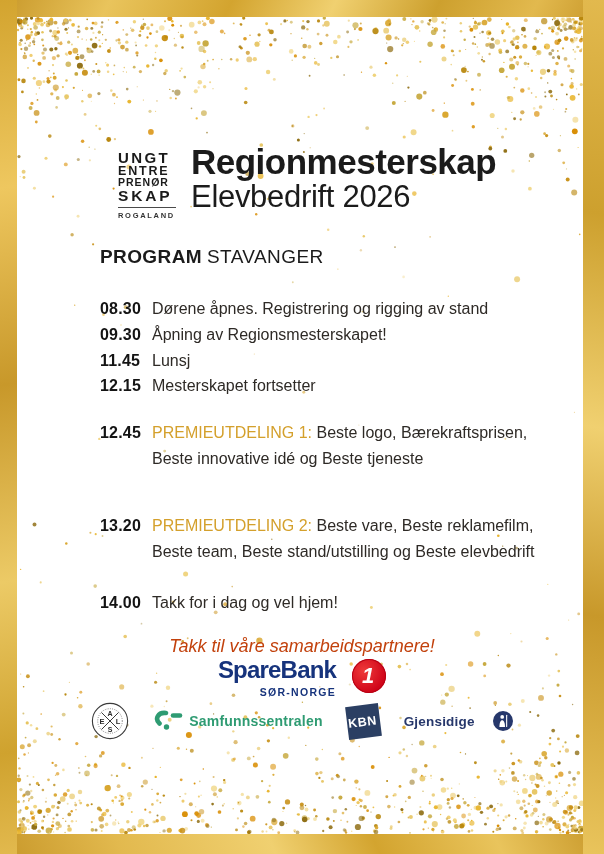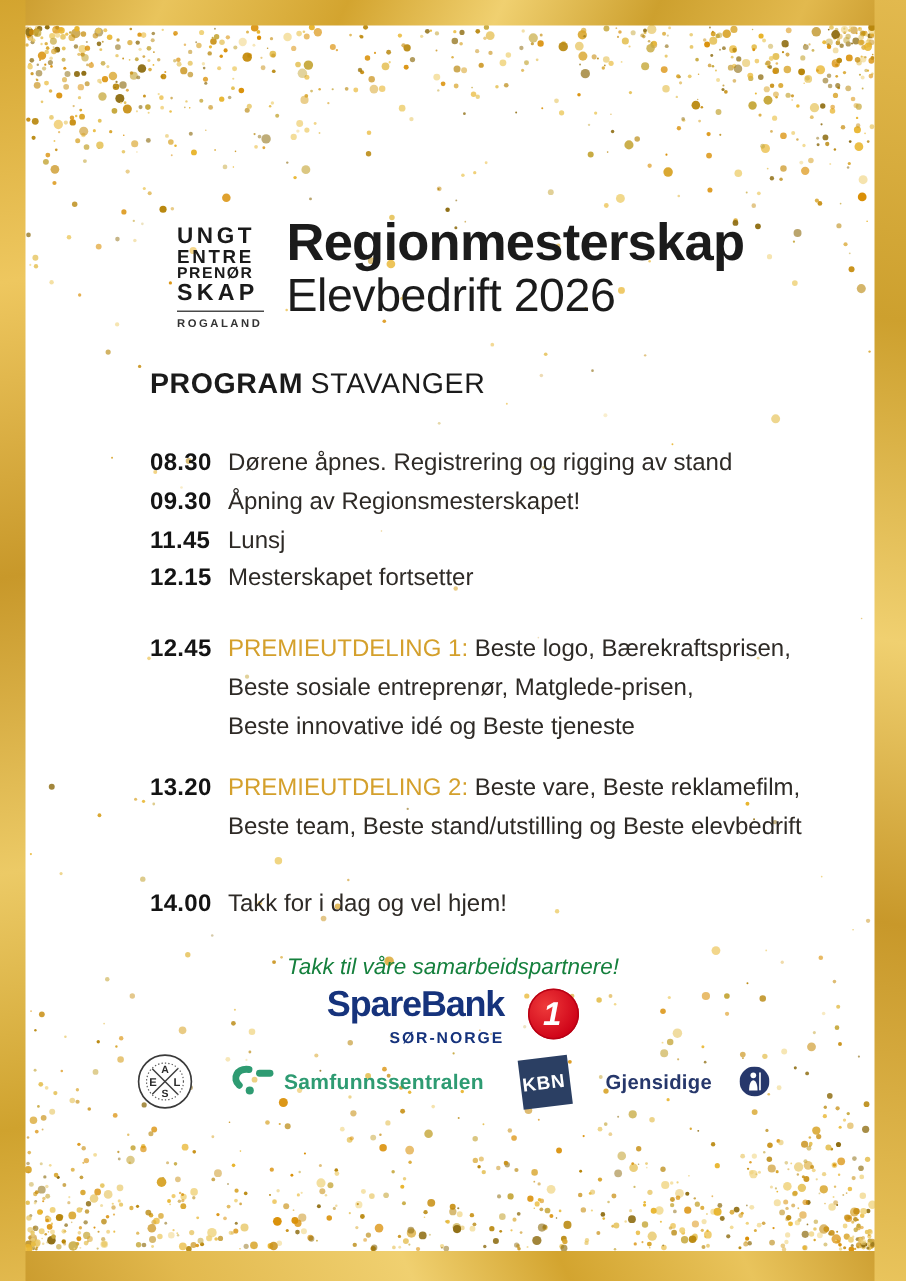--- a/index.html
+++ b/index.html
@@ -36,21 +36,21 @@
   
   .program-heading{position:absolute;left:100px;top:246px;margin:0;font-size:19px;color:#1b1b1b;letter-spacing:0.4px;}
   .ph-bold{font-weight:800;}
   .ph-reg{font-weight:400;margin-left:5px;}
   .srow{position:absolute;left:100px;display:flex;font-size:16px;color:#2e2a26;line-height:26px;white-space:nowrap;}
   .stime{flex:0 0 52px;font-weight:800;color:#141414;letter-spacing:0.2px;}
   .gold{color:#D4A02C;}
 
   
   .thanks{position:absolute;left:0;top:636px;width:604px;text-align:center;
-    font-style:italic;font-size:15px;color:#15803d;}
+    font-style:italic;font-size:18px;color:#c2410c;}
   .sparebank{position:absolute;left:0;top:657px;width:604px;display:flex;
     justify-content:center;align-items:flex-start;gap:16px;}
   .sb-text{text-align:right;color:#16337C;}
   .sb-name{font-size:24px;font-weight:800;letter-spacing:-0.8px;line-height:25px;}
   .sb-region{font-size:10.5px;font-weight:800;letter-spacing:1.3px;margin-top:4px;}
   .sb-circle{width:34px;height:34px;border-radius:50%;margin-top:2px;
     background:radial-gradient(circle at 35% 35%, #ee3a3a, #cf0318 72%);
     display:flex;align-items:center;justify-content:center;box-shadow:inset 0 0 0 1px #b70214;}
   .sb-one{color:#fff;font-size:22px;font-weight:800;font-style:italic;transform:translateX(-1px);}
   .partners{position:absolute;left:0;top:698px;width:604px;height:46px;display:flex;
@@ -1612,21 +1612,20 @@
       <span class="stime">11.45</span>
       <span class="desc">Lunsj</span>
     </div>
     <div class="srow" style="top:373px">
       <span class="stime">12.15</span>
       <span class="desc">Mesterskapet fortsetter</span>
     </div>
     <div class="srow" style="top:420px">
       <span class="stime">12.45</span>
       <span class="desc"><span class="gold">PREMIEUTDELING 1:</span><span> Beste logo, Bærekraftsprisen,</span>
-        <div>Beste sosiale entreprenør, Matglede-prisen,</div>
         <div>Beste innovative idé og Beste tjeneste</div>
       </span>
     </div>
     <div class="srow" style="top:513px">
       <span class="stime">13.20</span>
       <span class="desc"><span class="gold">PREMIEUTDELING 2:</span><span> Beste vare, Beste reklamefilm,</span>
         <div>Beste team, Beste stand/utstilling og Beste elevbedrift</div>
       </span>
     </div>
     <div class="srow" style="top:590px">

